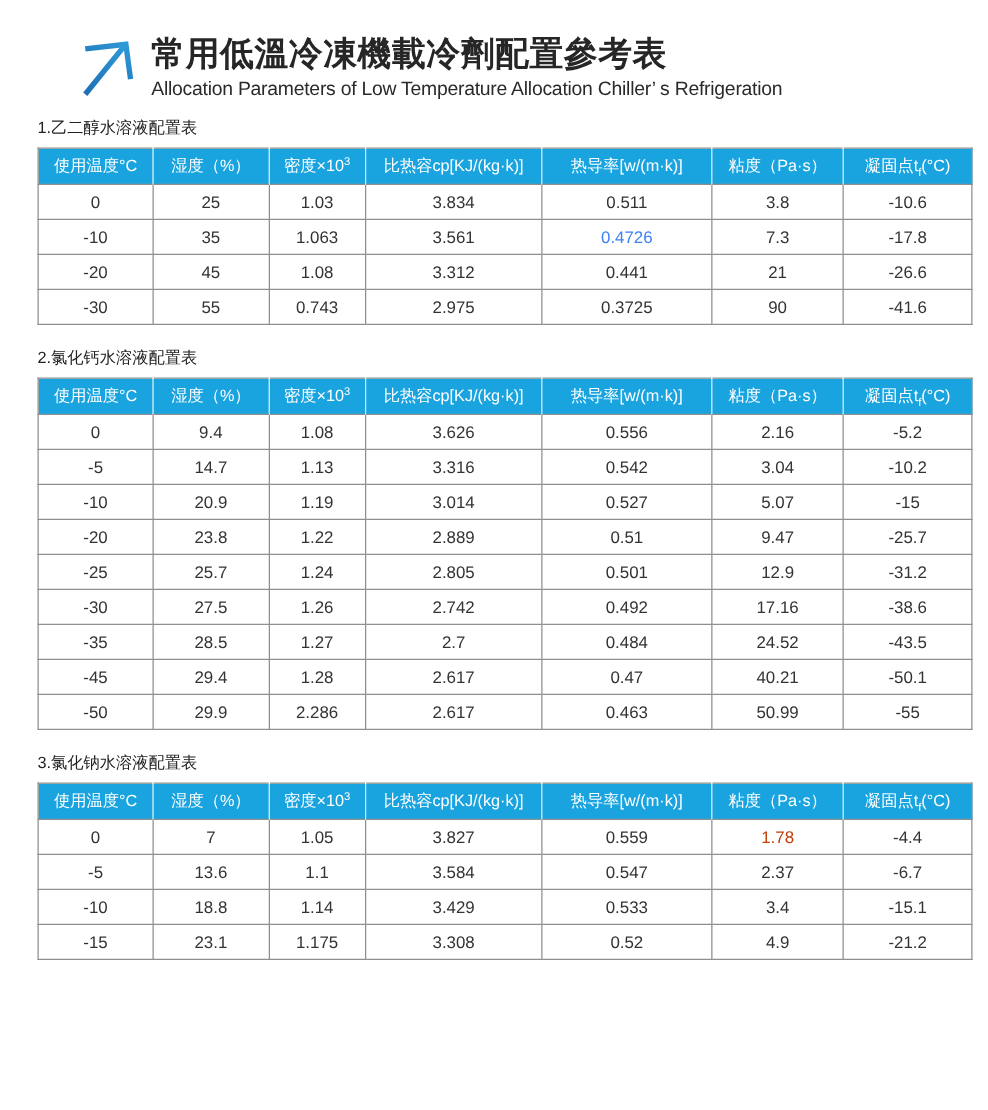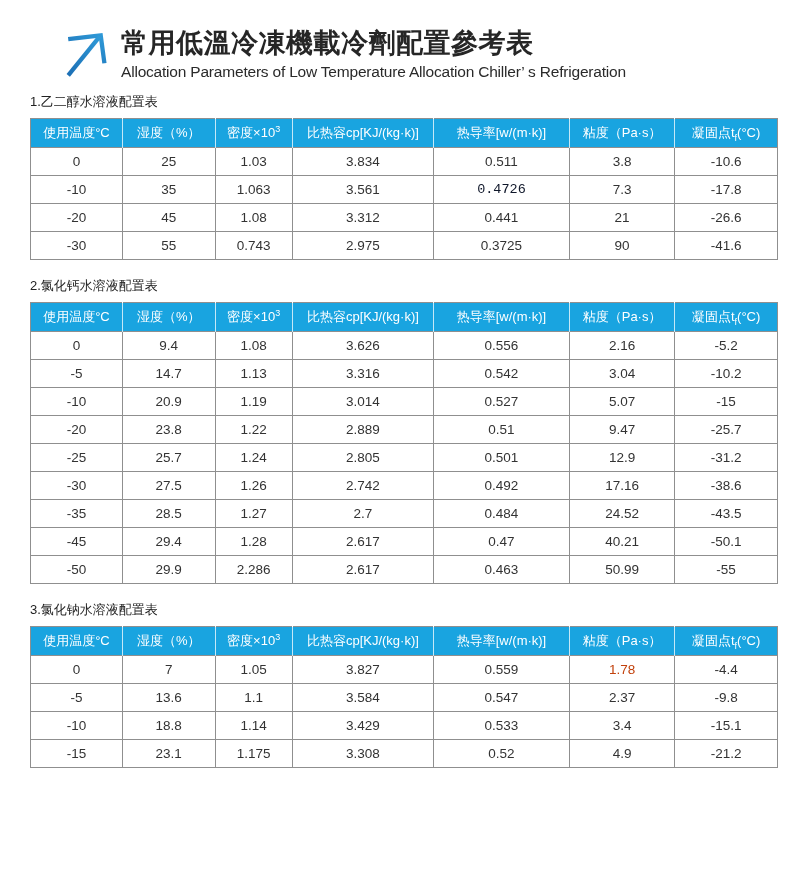--- a/index.html
+++ b/index.html
@@ -141,21 +141,21 @@
             <td style="border-color: rgb(143, 143, 143); color: rgb(51, 51, 51);">3.834</td>
             <td style="border-color: rgb(143, 143, 143); color: rgb(51, 51, 51);">0.511</td>
             <td style="border-color: rgb(143, 143, 143); color: rgb(51, 51, 51);">3.8</td>
             <td style="border-color: rgb(143, 143, 143); color: rgb(51, 51, 51);">-10.6</td>
           </tr>
           <tr>
             <td style="border-color: rgb(143, 143, 143); color: rgb(51, 51, 51);">-10</td>
             <td style="border-color: rgb(143, 143, 143); color: rgb(51, 51, 51);">35</td>
             <td style="border-color: rgb(143, 143, 143); color: rgb(51, 51, 51);">1.063</td>
             <td style="border-color: rgb(143, 143, 143); color: rgb(51, 51, 51);">3.561</td>
-            <td style="border-color: rgb(143, 143, 143); color: #0f172a; font-family: Liberation Mono, monospace;">0.4726</td>
+            <td style="border-color: rgb(143, 143, 143); color: #3b82f6;">0.4726</td>
             <td style="border-color: rgb(143, 143, 143); color: rgb(51, 51, 51);">7.3</td>
             <td style="border-color: rgb(143, 143, 143); color: rgb(51, 51, 51);">-17.8</td>
           </tr>
           <tr>
             <td style="border-color: rgb(143, 143, 143); color: rgb(51, 51, 51);">-20</td>
             <td style="border-color: rgb(143, 143, 143); color: rgb(51, 51, 51);">45</td>
             <td style="border-color: rgb(143, 143, 143); color: rgb(51, 51, 51);">1.08</td>
             <td style="border-color: rgb(143, 143, 143); color: rgb(51, 51, 51);">3.312</td>
             <td style="border-color: rgb(143, 143, 143); color: rgb(51, 51, 51);">0.441</td>
             <td style="border-color: rgb(143, 143, 143); color: rgb(51, 51, 51);">21</td>
@@ -310,21 +310,21 @@
             <td style="border-color: rgb(143, 143, 143); color: #c2410c;">1.78</td>
             <td style="border-color: rgb(143, 143, 143); color: rgb(51, 51, 51);">-4.4</td>
           </tr>
           <tr>
             <td style="border-color: rgb(143, 143, 143); color: rgb(51, 51, 51);">-5</td>
             <td style="border-color: rgb(143, 143, 143); color: rgb(51, 51, 51);">13.6</td>
             <td style="border-color: rgb(143, 143, 143); color: rgb(51, 51, 51);">1.1</td>
             <td style="border-color: rgb(143, 143, 143); color: rgb(51, 51, 51);">3.584</td>
             <td style="border-color: rgb(143, 143, 143); color: rgb(51, 51, 51);">0.547</td>
             <td style="border-color: rgb(143, 143, 143); color: rgb(51, 51, 51);">2.37</td>
-            <td style="border-color: rgb(143, 143, 143); color: rgb(51, 51, 51);">-9.8</td>
+            <td style="border-color: rgb(143, 143, 143); color: rgb(51, 51, 51);">-6.7</td>
           </tr>
           <tr>
             <td style="border-color: rgb(143, 143, 143); color: rgb(51, 51, 51);">-10</td>
             <td style="border-color: rgb(143, 143, 143); color: rgb(51, 51, 51);">18.8</td>
             <td style="border-color: rgb(143, 143, 143); color: rgb(51, 51, 51);">1.14</td>
             <td style="border-color: rgb(143, 143, 143); color: rgb(51, 51, 51);">3.429</td>
             <td style="border-color: rgb(143, 143, 143); color: rgb(51, 51, 51);">0.533</td>
             <td style="border-color: rgb(143, 143, 143); color: rgb(51, 51, 51);">3.4</td>
             <td style="border-color: rgb(143, 143, 143); color: rgb(51, 51, 51);">-15.1</td>
           </tr>

